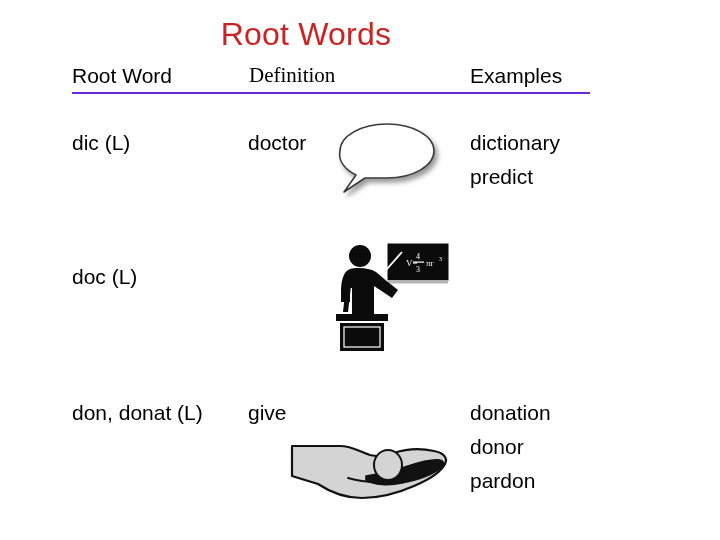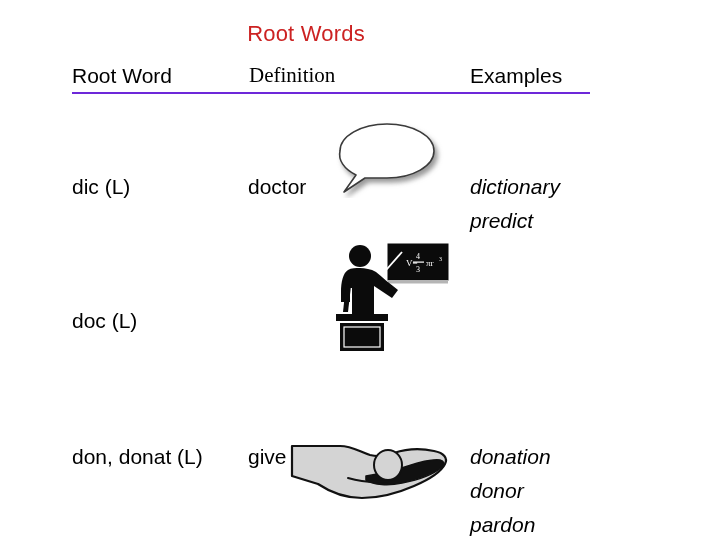--- a/index.html
+++ b/index.html
@@ -23,21 +23,21 @@
     background: #ffffff;
   }
 
   
   #slide-title {
     position: absolute;
     left: 0;
     top: 14px;
     width: 612px;
     text-align: center;
-    font-size: 22px;
+    font-size: 32px;
     line-height: 40px;
     color: #CC2222;
     letter-spacing: 0.2px;
     white-space: nowrap;
   }
 
   
   #table-header {
     position: absolute;
     left: 72px;
@@ -55,35 +55,34 @@
   }
   #th-root { left: 0px; }
   #th-def  { left: 177px; font-family: Liberation Serif, serif; }
   #th-ex   { left: 398px; }
 
   
   .row {
     position: absolute;
     left: 0;
     width: 586px;
-    margin-top: 44px;
   }
   #row-0 { top: 126px; height: 110px; }
   #row-1 { top: 260px; height: 110px; }
   #row-2 { top: 396px; height: 110px; }
 
   .cell {
     position: absolute;
     font-size: 21px;
     line-height: 34px;
     white-space: nowrap;
   }
   .cell-root { left: 72px; top: 0; }
   .cell-def  { left: 248px; top: 0; }
-  .cell-ex   { left: 470px; top: 0; font-style: italic; }
+  .cell-ex   { left: 470px; top: 0; }
 
   .ex-line { display: block; }
 
   
   .icon-wrap {
     position: absolute;
   }
   #icon-0 { left: 330px; top: 118px; width: 120px; height: 80px; }
   #icon-1 { left: 330px; top: 240px; width: 120px; height: 112px; }
   #icon-2 { left: 288px; top: 430px; width: 180px; height: 80px; }

